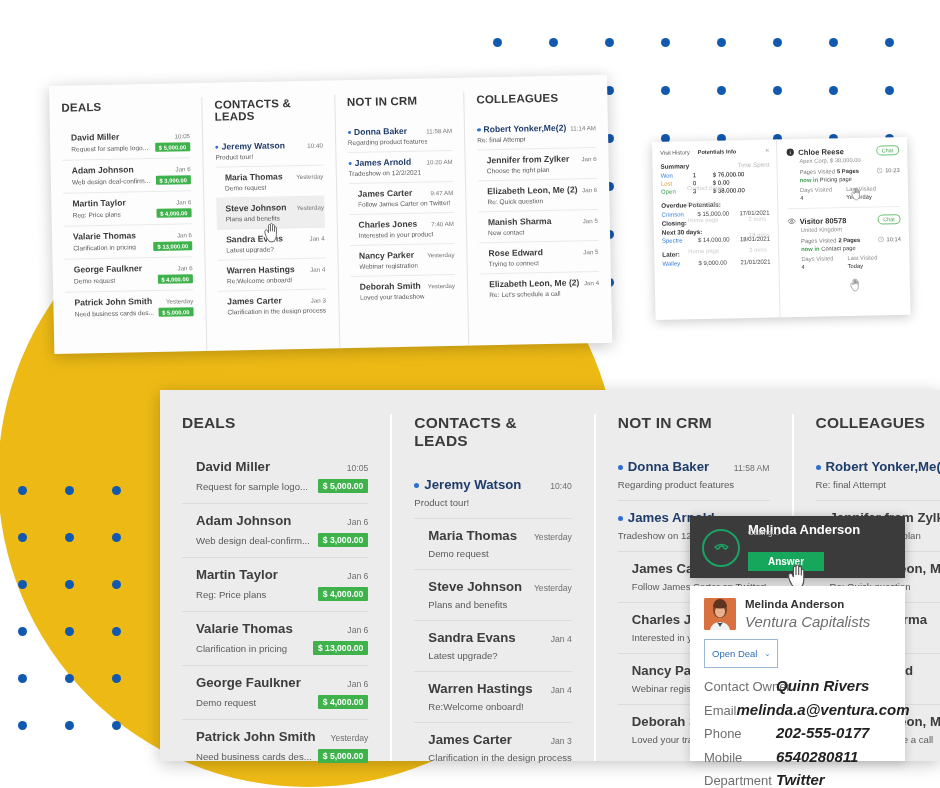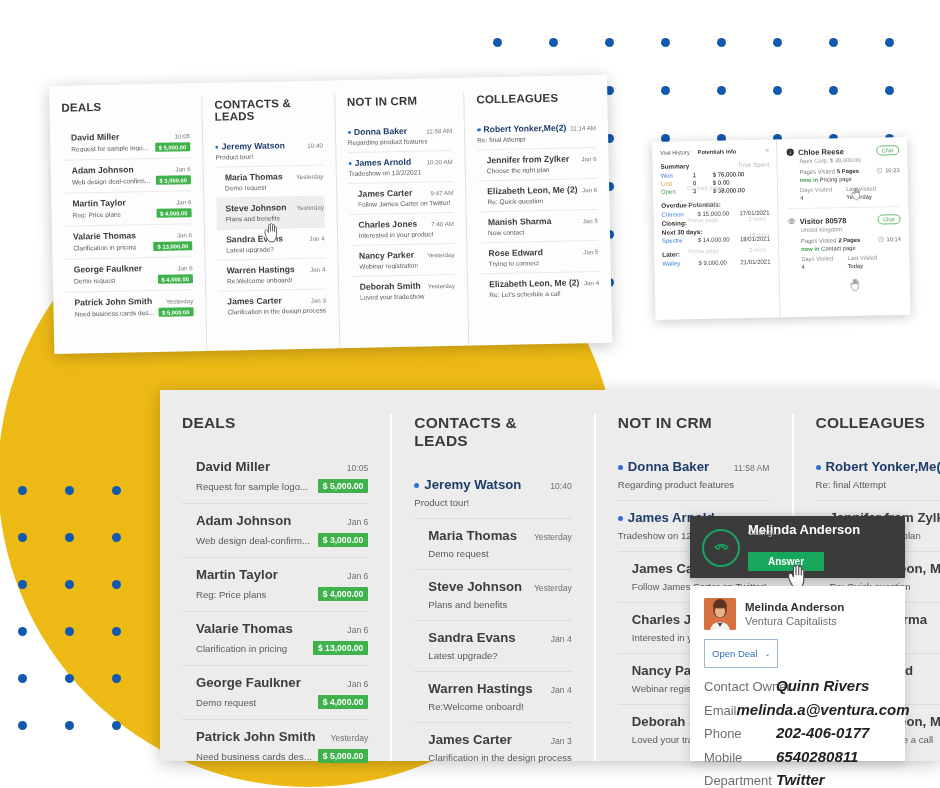--- a/index.html
+++ b/index.html
@@ -156,21 +156,21 @@
   }
 
   
   #contact-card{
     position:absolute;left:690px;top:586px;width:215px;height:175px;
     background:#ffffff;box-shadow:0 2px 10px rgba(0,0,0,.18);padding:12px 14px;box-sizing:border-box;
   }
   .cc-head{display:flex;align-items:center;gap:9px;}
   .cc-avatar{width:32px;height:32px;border-radius:2px;overflow:hidden;flex:none;background:#d96a3a;}
   .cc-name{font-size:11.5px;font-weight:700;color:#333;line-height:1.15;white-space:nowrap;}
-  .cc-org{font-size:11px;color:#6f6f6f;margin-top:1px;white-space:nowrap;}
+  .cc-org{font-size:15px;color:#6f6f6f;margin-top:1px;white-space:nowrap;font-style:italic;}
   .cc-select{
     margin-top:9px;display:inline-flex;align-items:center;gap:7px;
     border:1px solid #9bb8d8;color:#2d6fb5;font-size:9.5px;padding:8px 7px;background:#fff;
   }
   .cc-select .chev{font-size:7px;}
   .cc-table{margin-top:9px;}
   .cc-trow{display:flex;align-items:baseline;margin-bottom:6.5px;}
   .cc-k{width:72px;font-size:13px;color:#6f6f6f;white-space:nowrap;}
   .cc-v{font-size:15px;color:#222;font-weight:700;white-space:nowrap;font-style:italic;}
 
@@ -903,21 +903,21 @@
         <div class="cc-trow">
           <span class="cc-k">Contact Owner</span>
           <span class="cc-v">Quinn Rivers</span>
         </div>
         <div class="cc-trow">
           <span class="cc-k">Email</span>
           <span class="cc-v">melinda.a@ventura.com</span>
         </div>
         <div class="cc-trow">
           <span class="cc-k">Phone</span>
-          <span class="cc-v">202-406-0177</span>
+          <span class="cc-v">202-555-0177</span>
         </div>
         <div class="cc-trow">
           <span class="cc-k">Mobile</span>
           <span class="cc-v">6540280811</span>
         </div>
         <div class="cc-trow">
           <span class="cc-k">Department</span>
           <span class="cc-v">Twitter</span>
         </div>
       </div>

